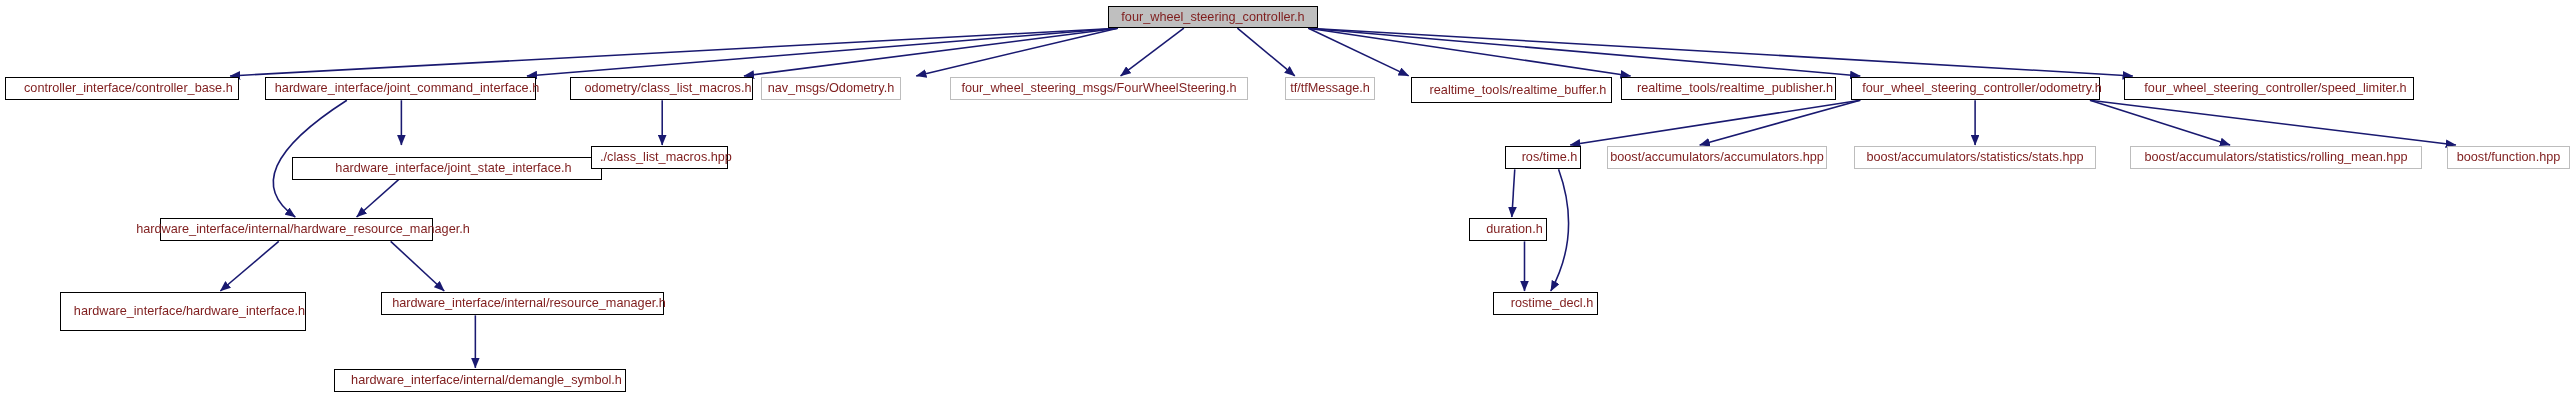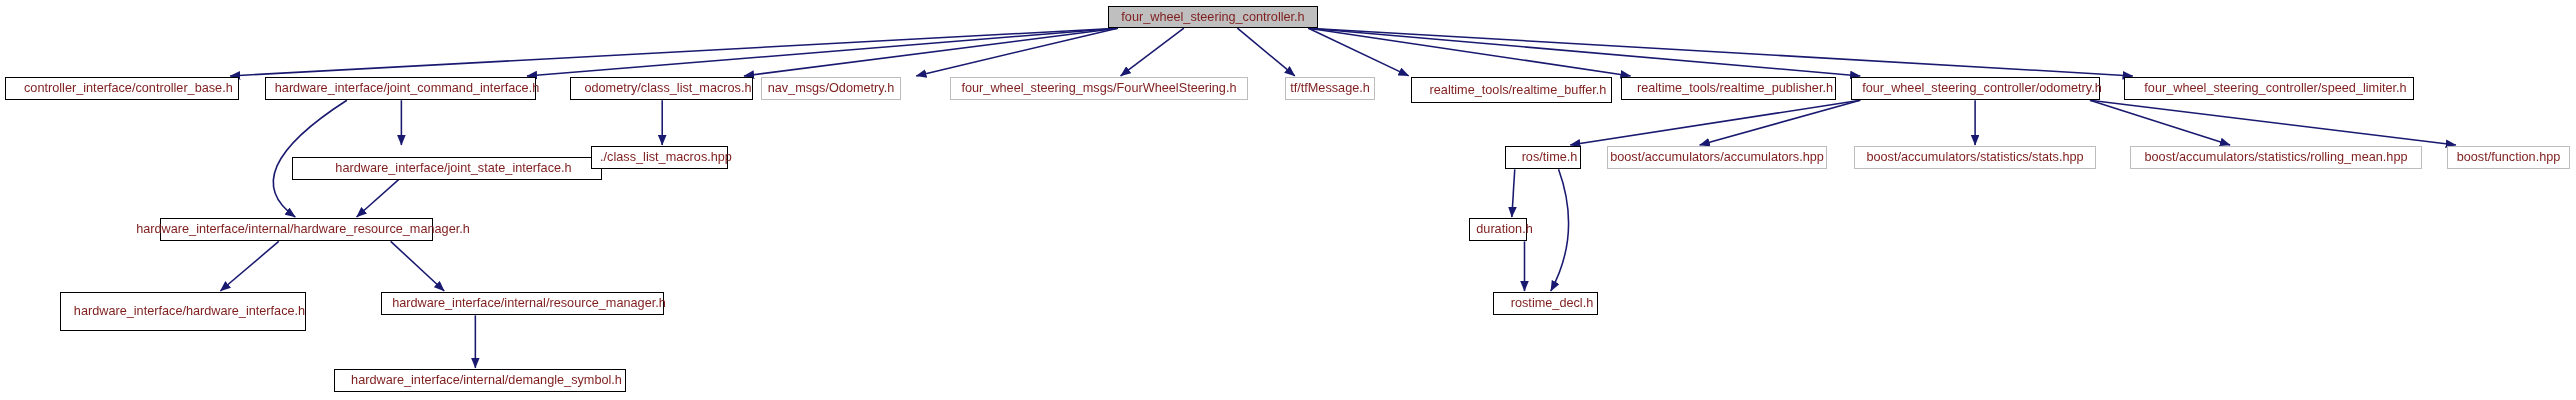--- a/index.html
+++ b/index.html
@@ -78,20 +78,20 @@
       <div class="node internal" style="left: 1851px; top: 77px; width: 249px; height: 23.4px;">four_wheel_steering_controller/odometry.h</div>
       <div class="node internal" style="left: 2124px; top: 77px; width: 290px; height: 23.4px;">four_wheel_steering_controller/speed_limiter.h</div>
       <div class="node internal" style="left: 292px; top: 157px; width: 310px; height: 23.4px;">hardware_interface/joint_state_interface.h</div>
       <div class="node internal" style="left: 591px; top: 146px; width: 137px; height: 23.4px;">./class_list_macros.hpp</div>
       <div class="node internal" style="left: 1505px; top: 146px; width: 76px; height: 23.4px;">ros/time.h</div>
       <div class="node external" style="left: 1607px; top: 146px; width: 220px; height: 23.4px;">boost/accumulators/accumulators.hpp</div>
       <div class="node external" style="left: 1854px; top: 146px; width: 242px; height: 23.4px;">boost/accumulators/statistics/stats.hpp</div>
       <div class="node external" style="left: 2130px; top: 146px; width: 292px; height: 23.4px;">boost/accumulators/statistics/rolling_mean.hpp</div>
       <div class="node external" style="left: 2447px; top: 146px; width: 123px; height: 23.4px;">boost/function.hpp</div>
       <div class="node internal" style="left: 160px; top: 218px; width: 273px; height: 23.4px;">hardware_interface/internal/hardware_resource_manager.h</div>
-      <div class="node internal" style="left: 1469px; top: 218px; width: 58px; height: 23.4px;">duration.h</div>
+      <div class="node internal" style="left: 1469px; top: 218px; width: 78px; height: 23.4px;">duration.h</div>
       <div class="node internal" style="left: 60px; top: 292px; width: 246px; height: 39px;">hardware_interface/hardware_interface.h</div>
       <div class="node internal" style="left: 333px; top: 292px; width: 283px; height: 23.4px; margin-left: 48px;">hardware_interface/internal/resource_manager.h</div>
       <div class="node internal" style="left: 1493px; top: 292px; width: 105px; height: 23.4px;">rostime_decl.h</div>
       <div class="node internal" style="left: 334px; top: 369px; width: 292px; height: 23.4px;">hardware_interface/internal/demangle_symbol.h</div>
     </div>
 </div>
 
 
 </body></html>

